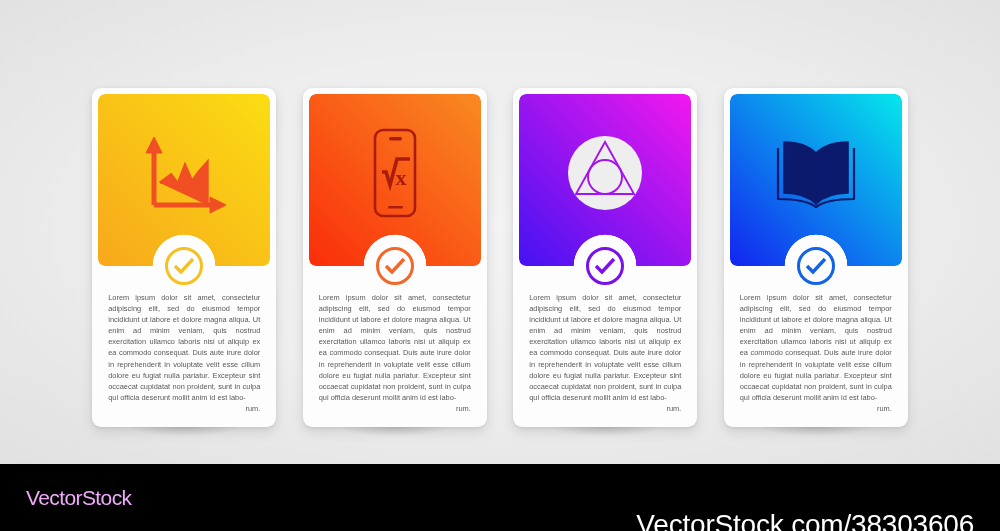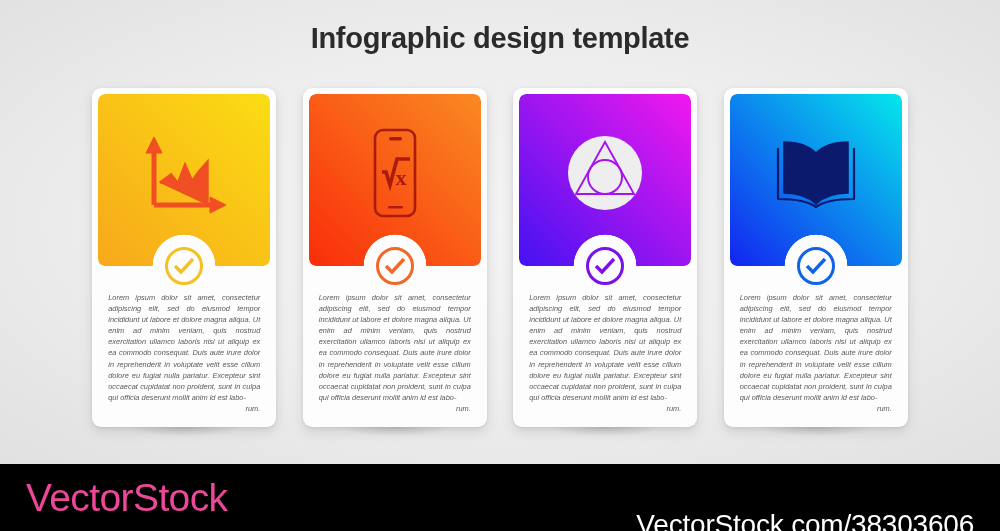--- a/index.html
+++ b/index.html
@@ -97,56 +97,54 @@
 
   
   .copy {
     padding:26px 10px 13px 10px;
     font-size:7.4px;
     line-height:11.1px;
     color:#58595b;
     text-align:justify;
     text-justify:inter-word;
     hyphens:manual;
-    font-style:italic;
   }
   .copy .last { display:block; text-align:right; }
 
   
   #footer {
     position:absolute;
     left:0; bottom:0;
     width:1000px; height:67px;
     background:#000000;
   }
   #brand {
     position:absolute;
     left:26px; top:50%;
     transform:translateY(-50%);
-    color:#ec4899;
-    font-size:39px;
+    color:#f0abfc;
+    font-size:21px;
     letter-spacing:-0.6px;
     text-align:center;
   }
   #footer-url {
     position:absolute;
     right:26px; top:50%;
     transform:translateY(-50%);
     color:#ffffff;
     font-size:28px;
     letter-spacing:-0.2px;
     margin-top:27px;
   }
 </style>
 </head>
 <body>
 
 <div id="stage">
 
-  <div id="title">Infographic design template</div>
 
   <div id="cards">
 
     <div class="panel">
       <div class="tile-wrap">
         <div class="tile" id="tile-1" style="background: linear-gradient(45deg, rgb(247, 168, 27) 0%, rgb(251, 221, 19) 100%);"></div>
         <div class="tile-icon">
           <svg width="88" height="84" viewBox="0 0 88 84" aria-hidden="true">
             <g id="g1" fill="#f04e23" stroke-linecap="butt" stroke="#f04e23" style="color: rgb(240, 78, 35);">
               <path d="M14 74 H78" stroke-width="5"></path>

